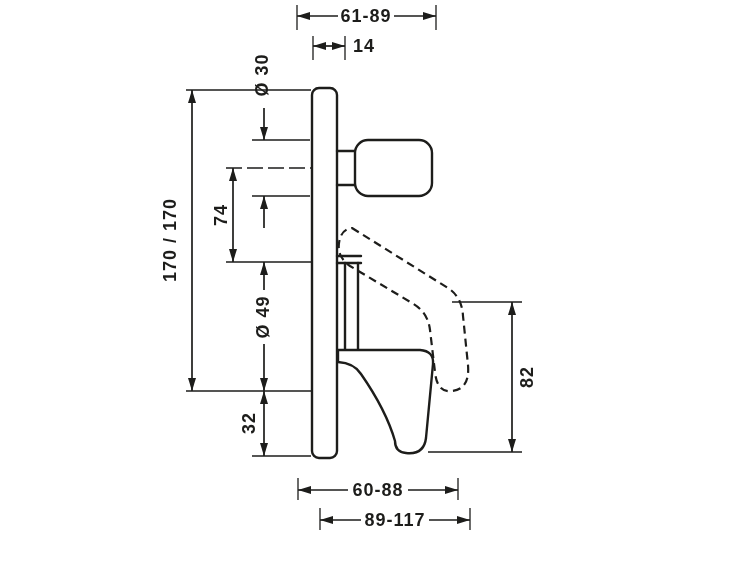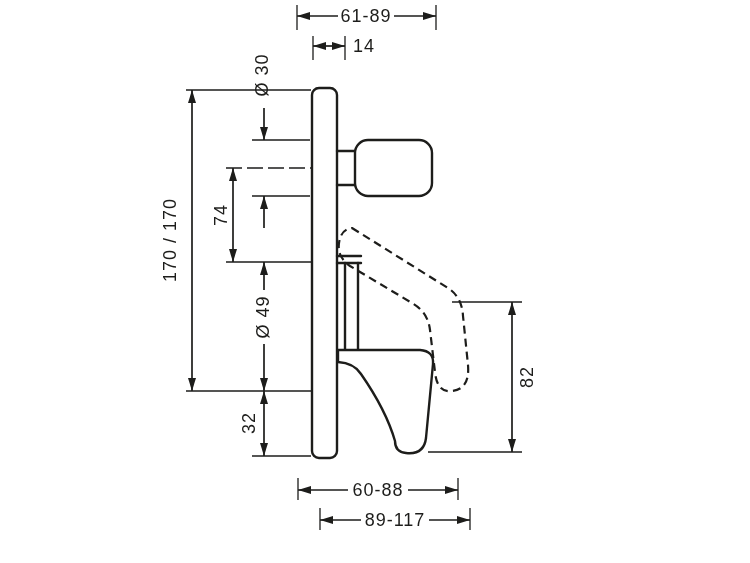--- a/index.html
+++ b/index.html
@@ -1,16 +1,16 @@
 <!DOCTYPE html>
 <html><head>
 <meta charset="utf-8">
 <style>
   html,body{margin:0;padding:0;background:#ffffff;}
-  .stage{position:relative;width:750px;height:563px;background:#ffffff;overflow:hidden;}
+  .stage{position:relative;width:750px;height:563px;background:#ffffff;overflow:hidden;font-weight:bold;}
   svg{position:absolute;left:0;top:0;}
   .draw{stroke:#1d1d1b;stroke-width:2.4;fill:#ffffff;stroke-linecap:round;stroke-linejoin:round;}
   .draw-line{stroke:#1d1d1b;stroke-width:2.4;fill:none;stroke-linecap:round;}
   .dashed{stroke:#1d1d1b;stroke-width:2.2;fill:none;stroke-dasharray:8 5;stroke-linejoin:round;}
   .thin{stroke:#1d1d1b;stroke-width:1.3;fill:none;}
   .center{stroke:#1d1d1b;stroke-width:1.3;fill:none;stroke-dasharray:16 5;}
   .dim{stroke:#1d1d1b;stroke-width:1.7;fill:none;}
   .arrow{fill:#1d1d1b;stroke:none;}
   text{font-family:"Liberation Sans",sans-serif;font-size:18px;fill:#1d1d1b;letter-spacing:1px;}
 </style>

